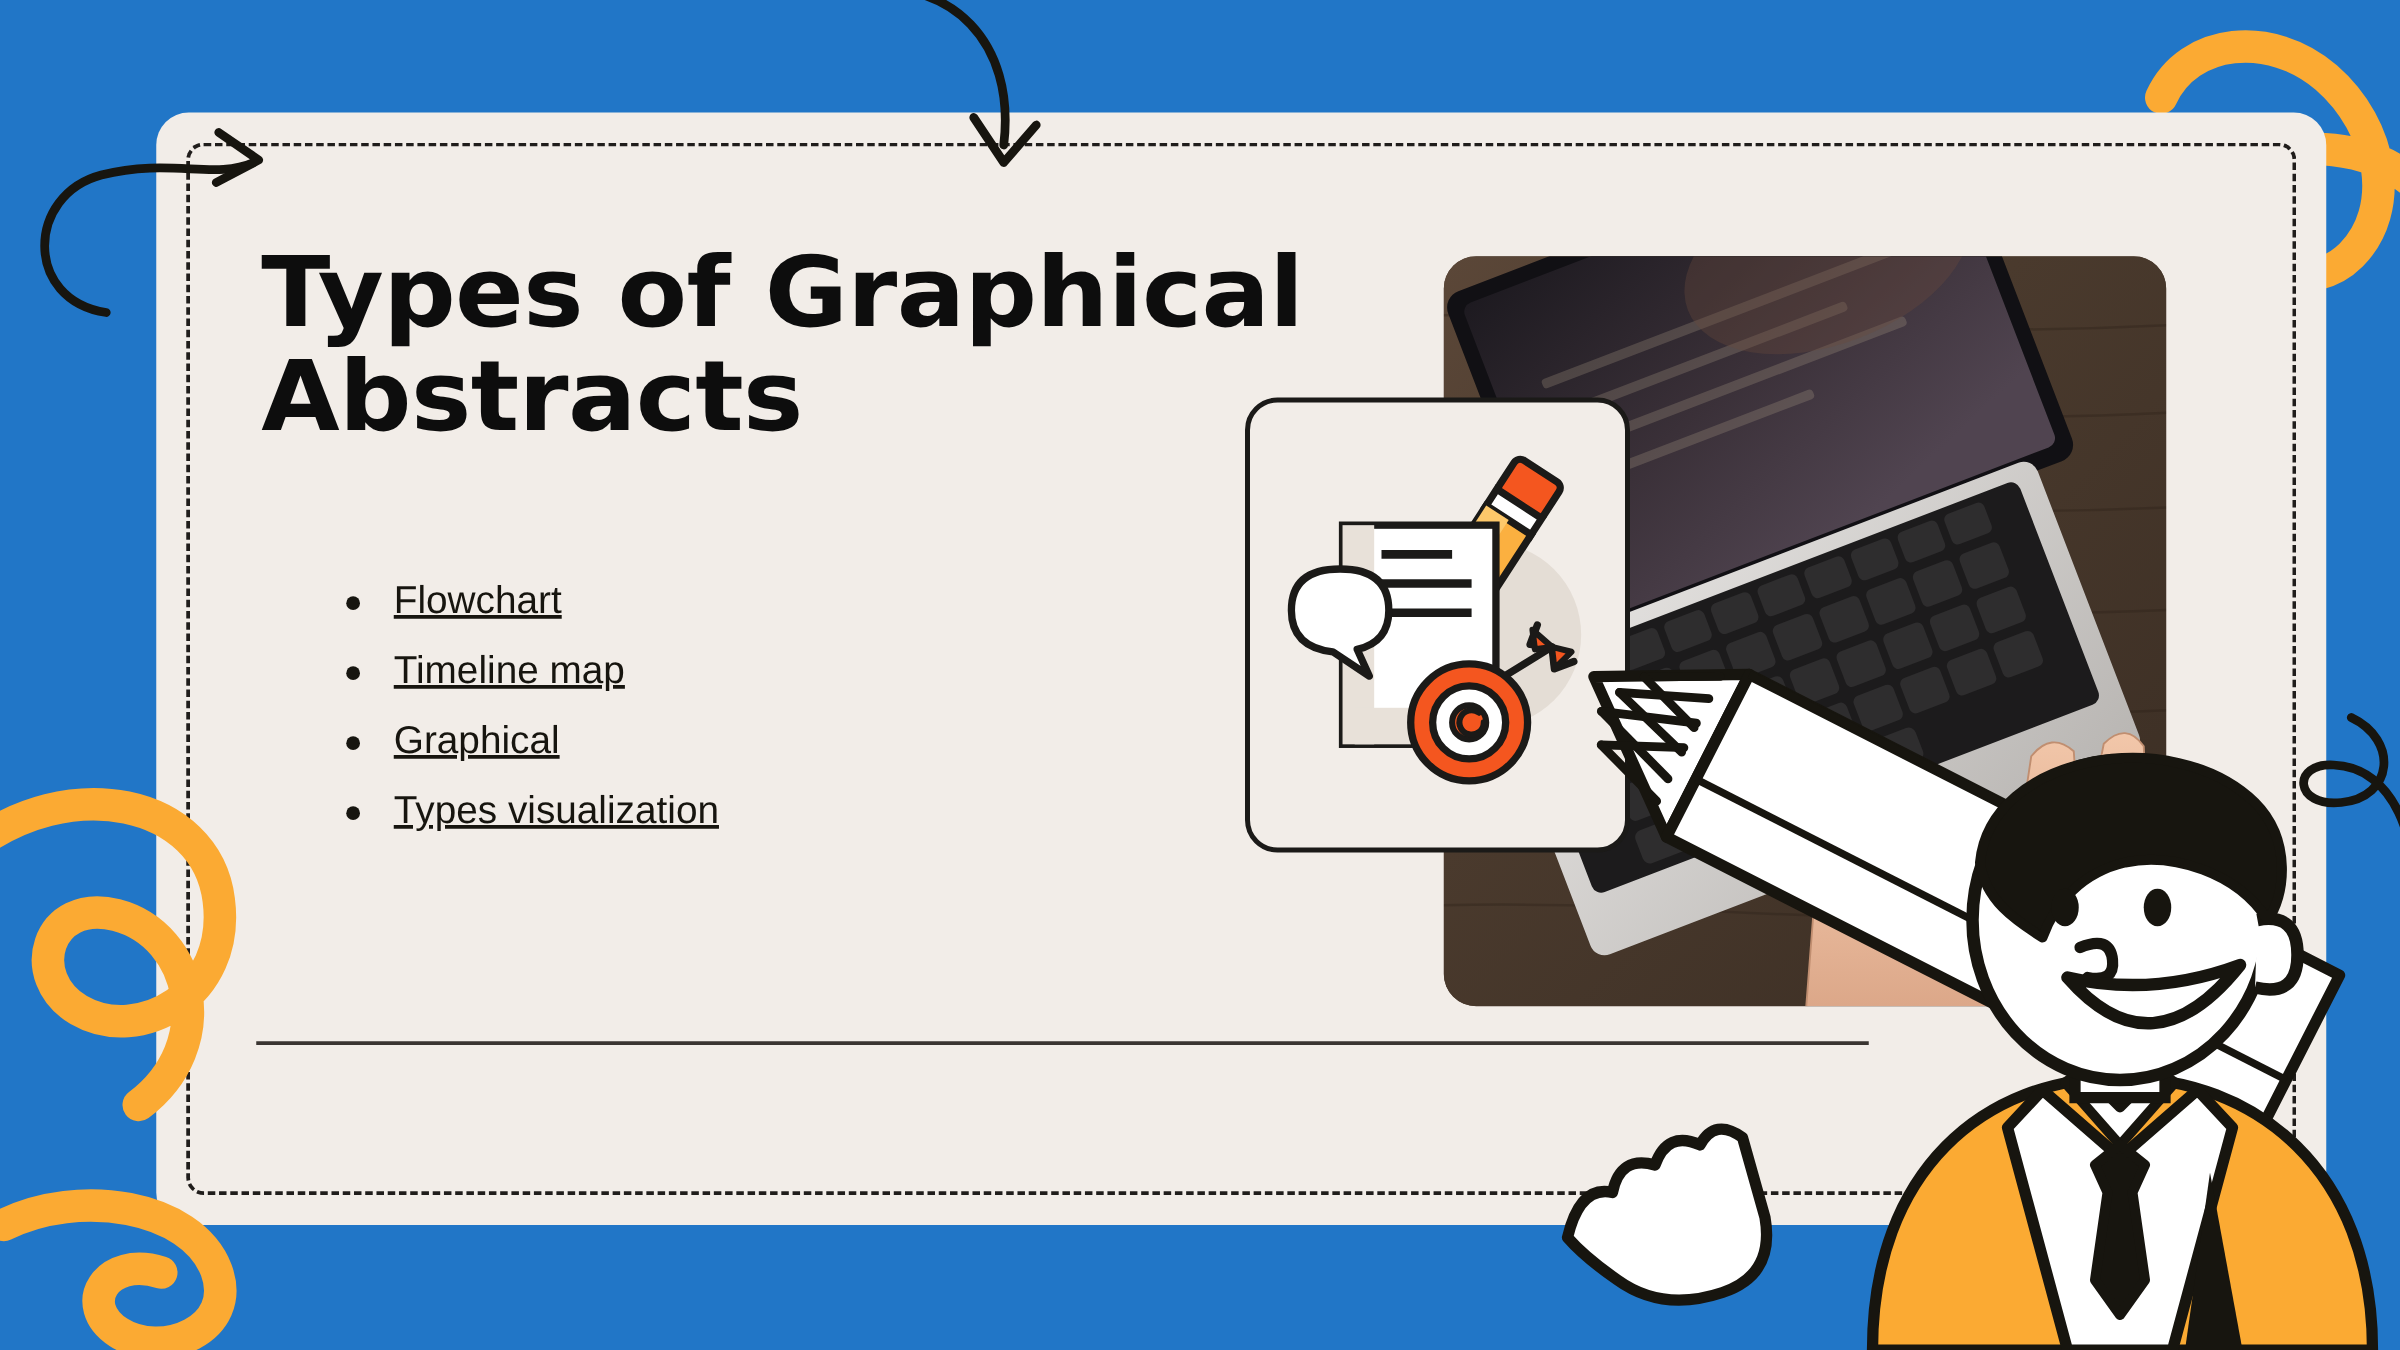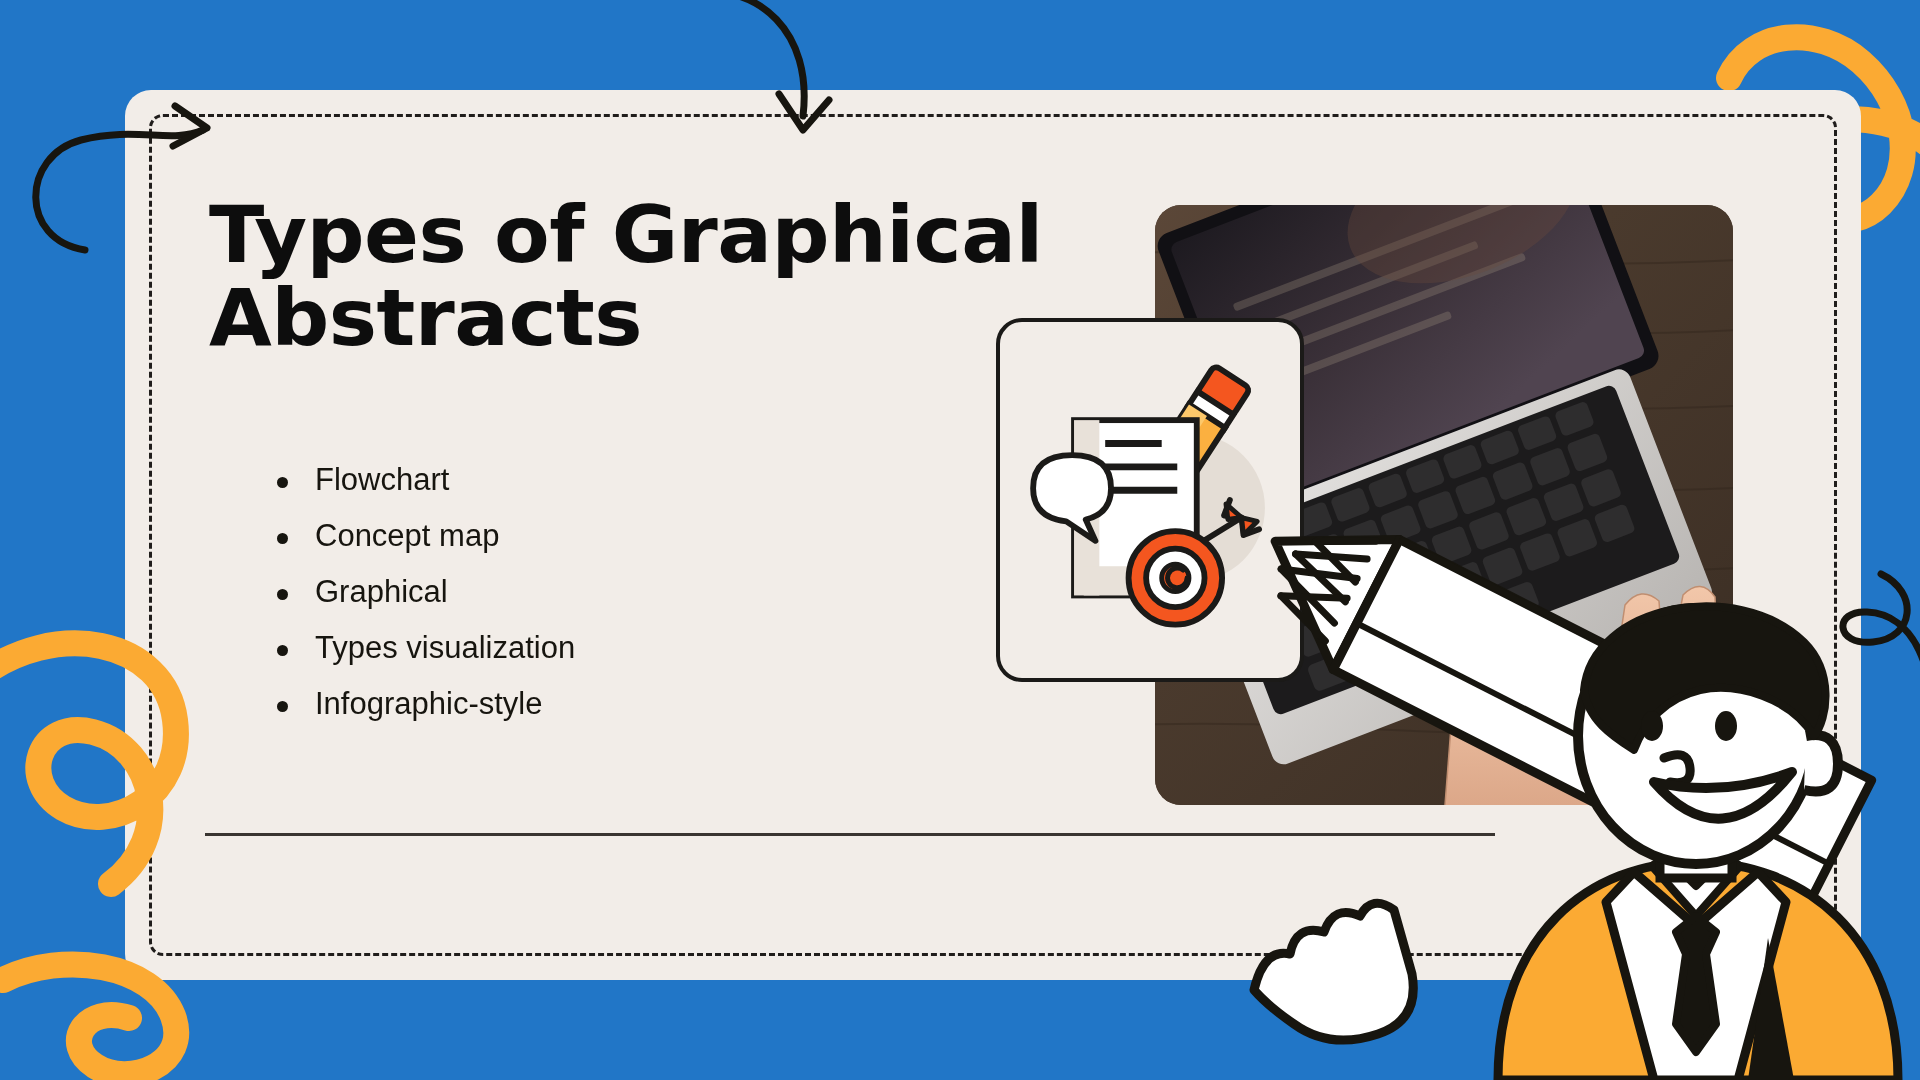--- a/index.html
+++ b/index.html
@@ -54,20 +54,21 @@
     z-index:20;
     list-style:none;
   }
   .bullets li{
     position:relative;
     color:#17150f;
     font-size:31px;
     line-height:56px;
     padding-left:46px;
     white-space:nowrap;
+    text-decoration:underline;
   }
   .bullets li::before{
     content:"";
     position:absolute;
     left:8px; top:25px;
     width:11px; height:11px;
     background:#17150f;
     border-radius:50%;
   }
 
@@ -282,24 +283,23 @@
     </svg>
   </div>
 
   <h1 class="title">
     <span>Types of Graphical</span>
     <span>Abstracts</span>
   </h1>
 
   <ul class="bullets">
     <li>Flowchart</li>
-    <li>Concept map</li>
+    <li>Timeline map</li>
     <li>Graphical</li>
     <li>Types visualization</li>
-    <li>Infographic-style</li>
   </ul>
 
   <div class="divider"></div>
 
   <div class="doodle d-arrow-left">
     <svg width="220" height="200" viewBox="0 0 220 200" fill="none">
       <path d="M60 190 C -6 180, -4 96, 56 80 C 112 66, 146 84, 178 70" stroke="#17150f" stroke-width="7" stroke-linecap="round" fill="none"></path>
       <path d="M150 46 L182 68 L148 86" stroke="#17150f" stroke-width="7" stroke-linecap="round" stroke-linejoin="round" fill="none"></path>
     </svg>
   </div>

